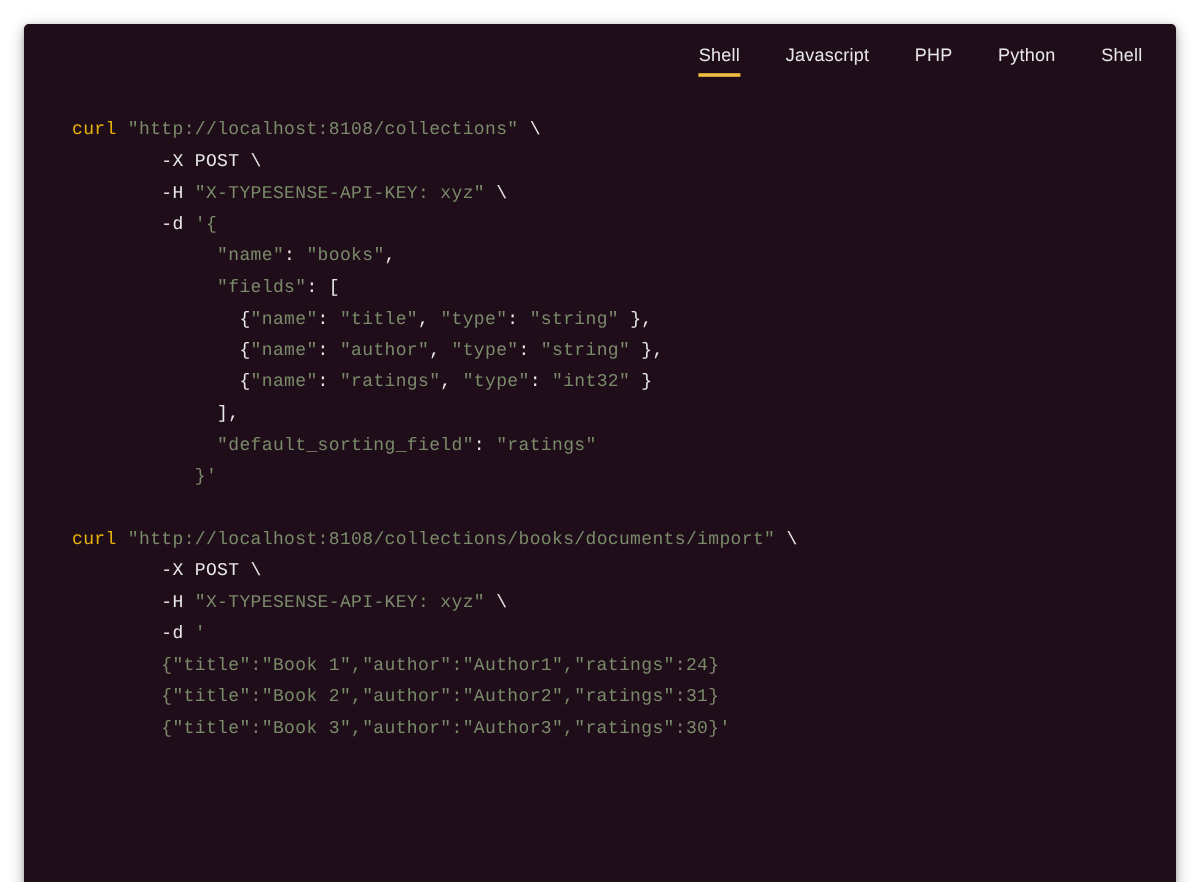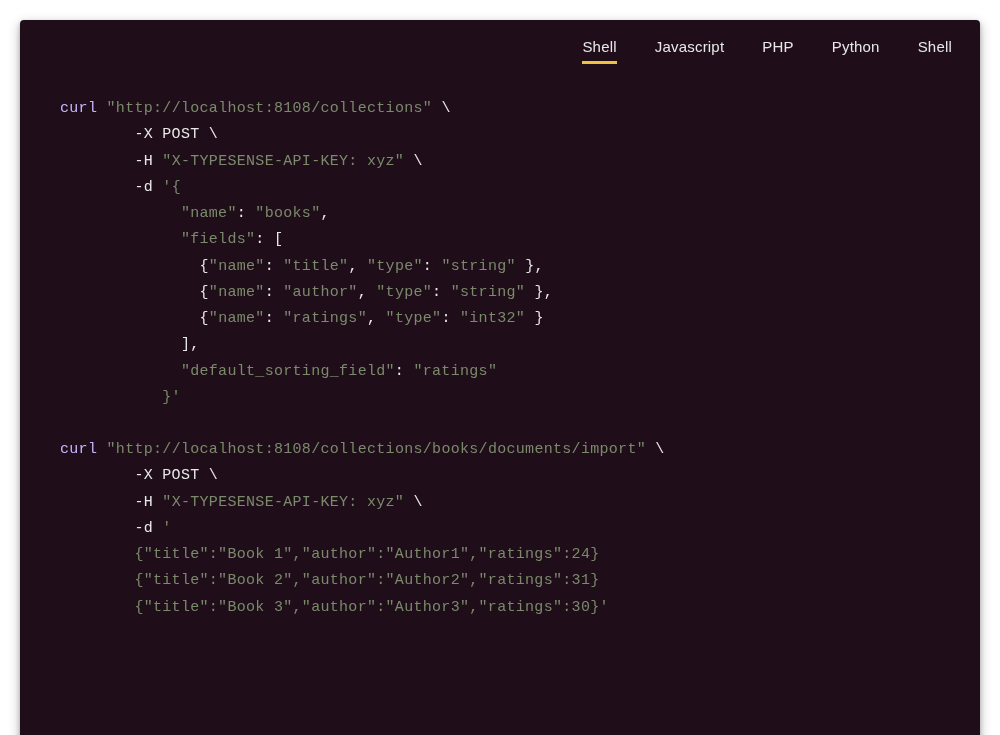--- a/index.html
+++ b/index.html
@@ -38,21 +38,21 @@
     .code-content {
       padding: 32px 40px;
       font-size: 15px;
       line-height: 1.75;
       letter-spacing: 0.3px;
     }
     .code-line {
       white-space: pre;
       color: #e8e8e8;
     }
-    .cmd { color: #c4b5fd; }
+    .cmd { color: #eab308; }
     .url { color: #7a8a6a; }
     .txt { color: #e8e8e8; }
     .header-val { color: #7a8a6a; }
     .json-key { color: #7a8a6a; }
     .json-str { color: #7a8a6a; }
     .spacer { height: 26px; }
   </style>
 </head>
 <body>
 

